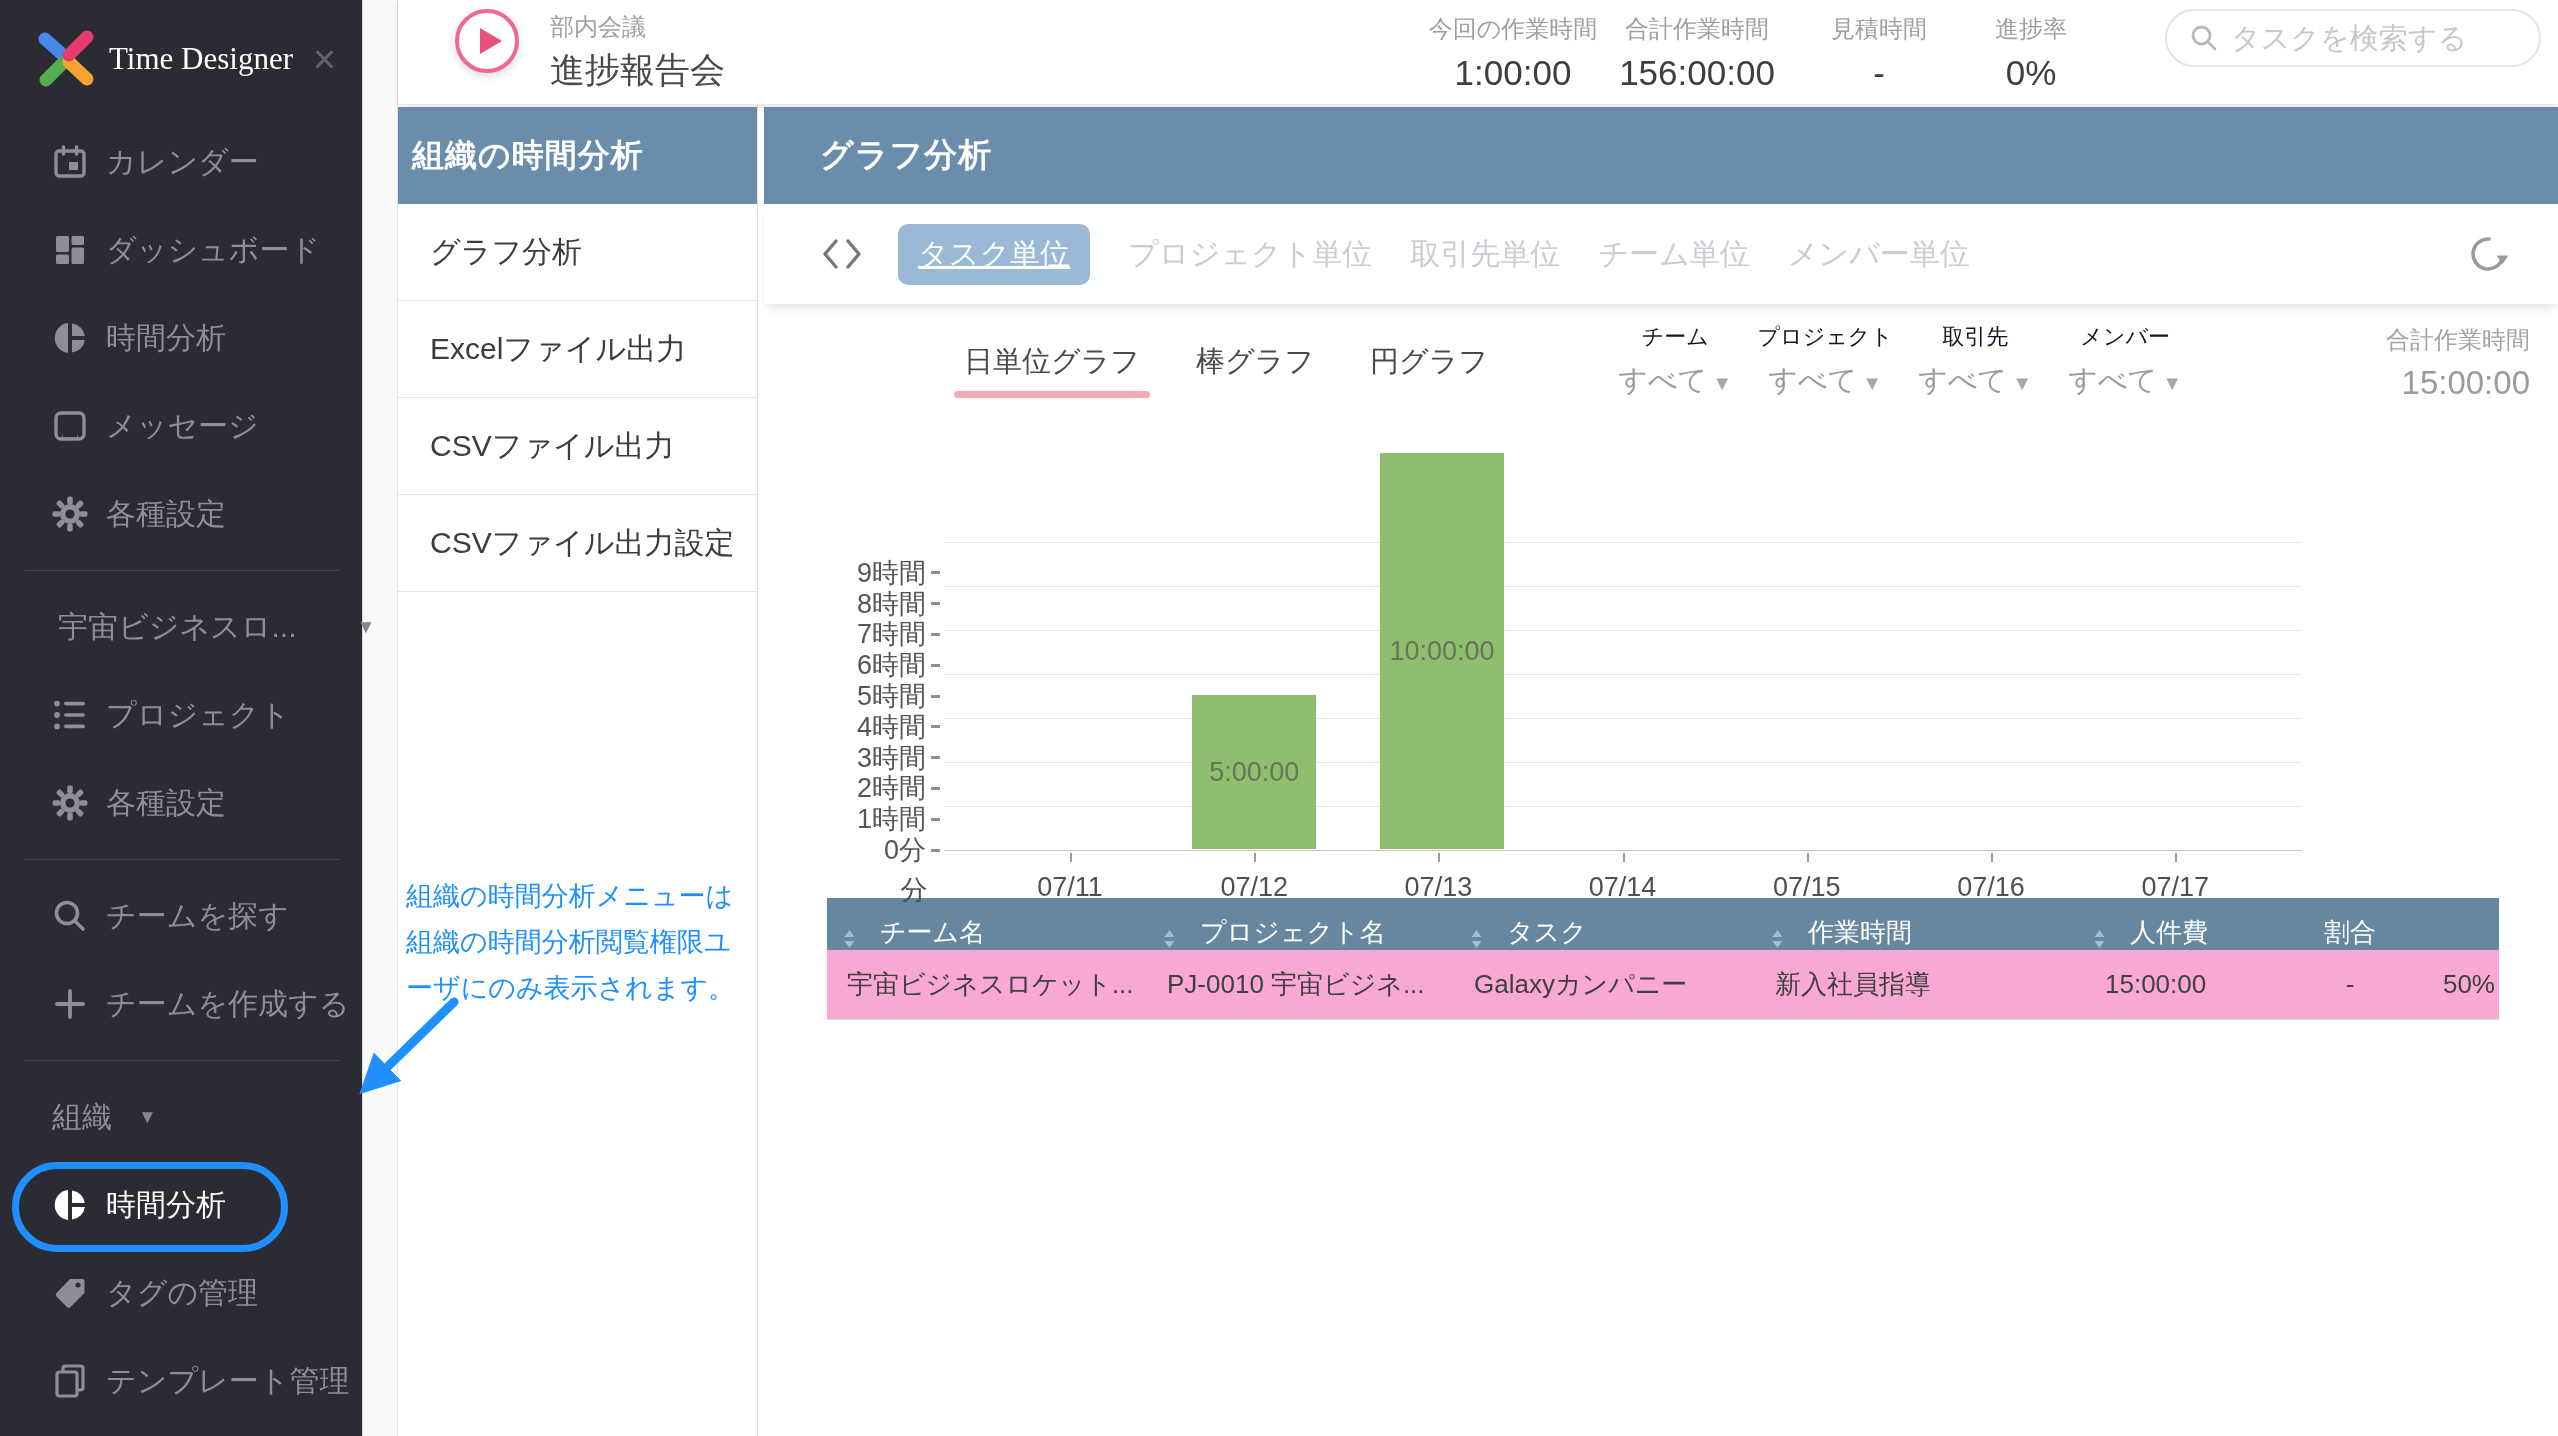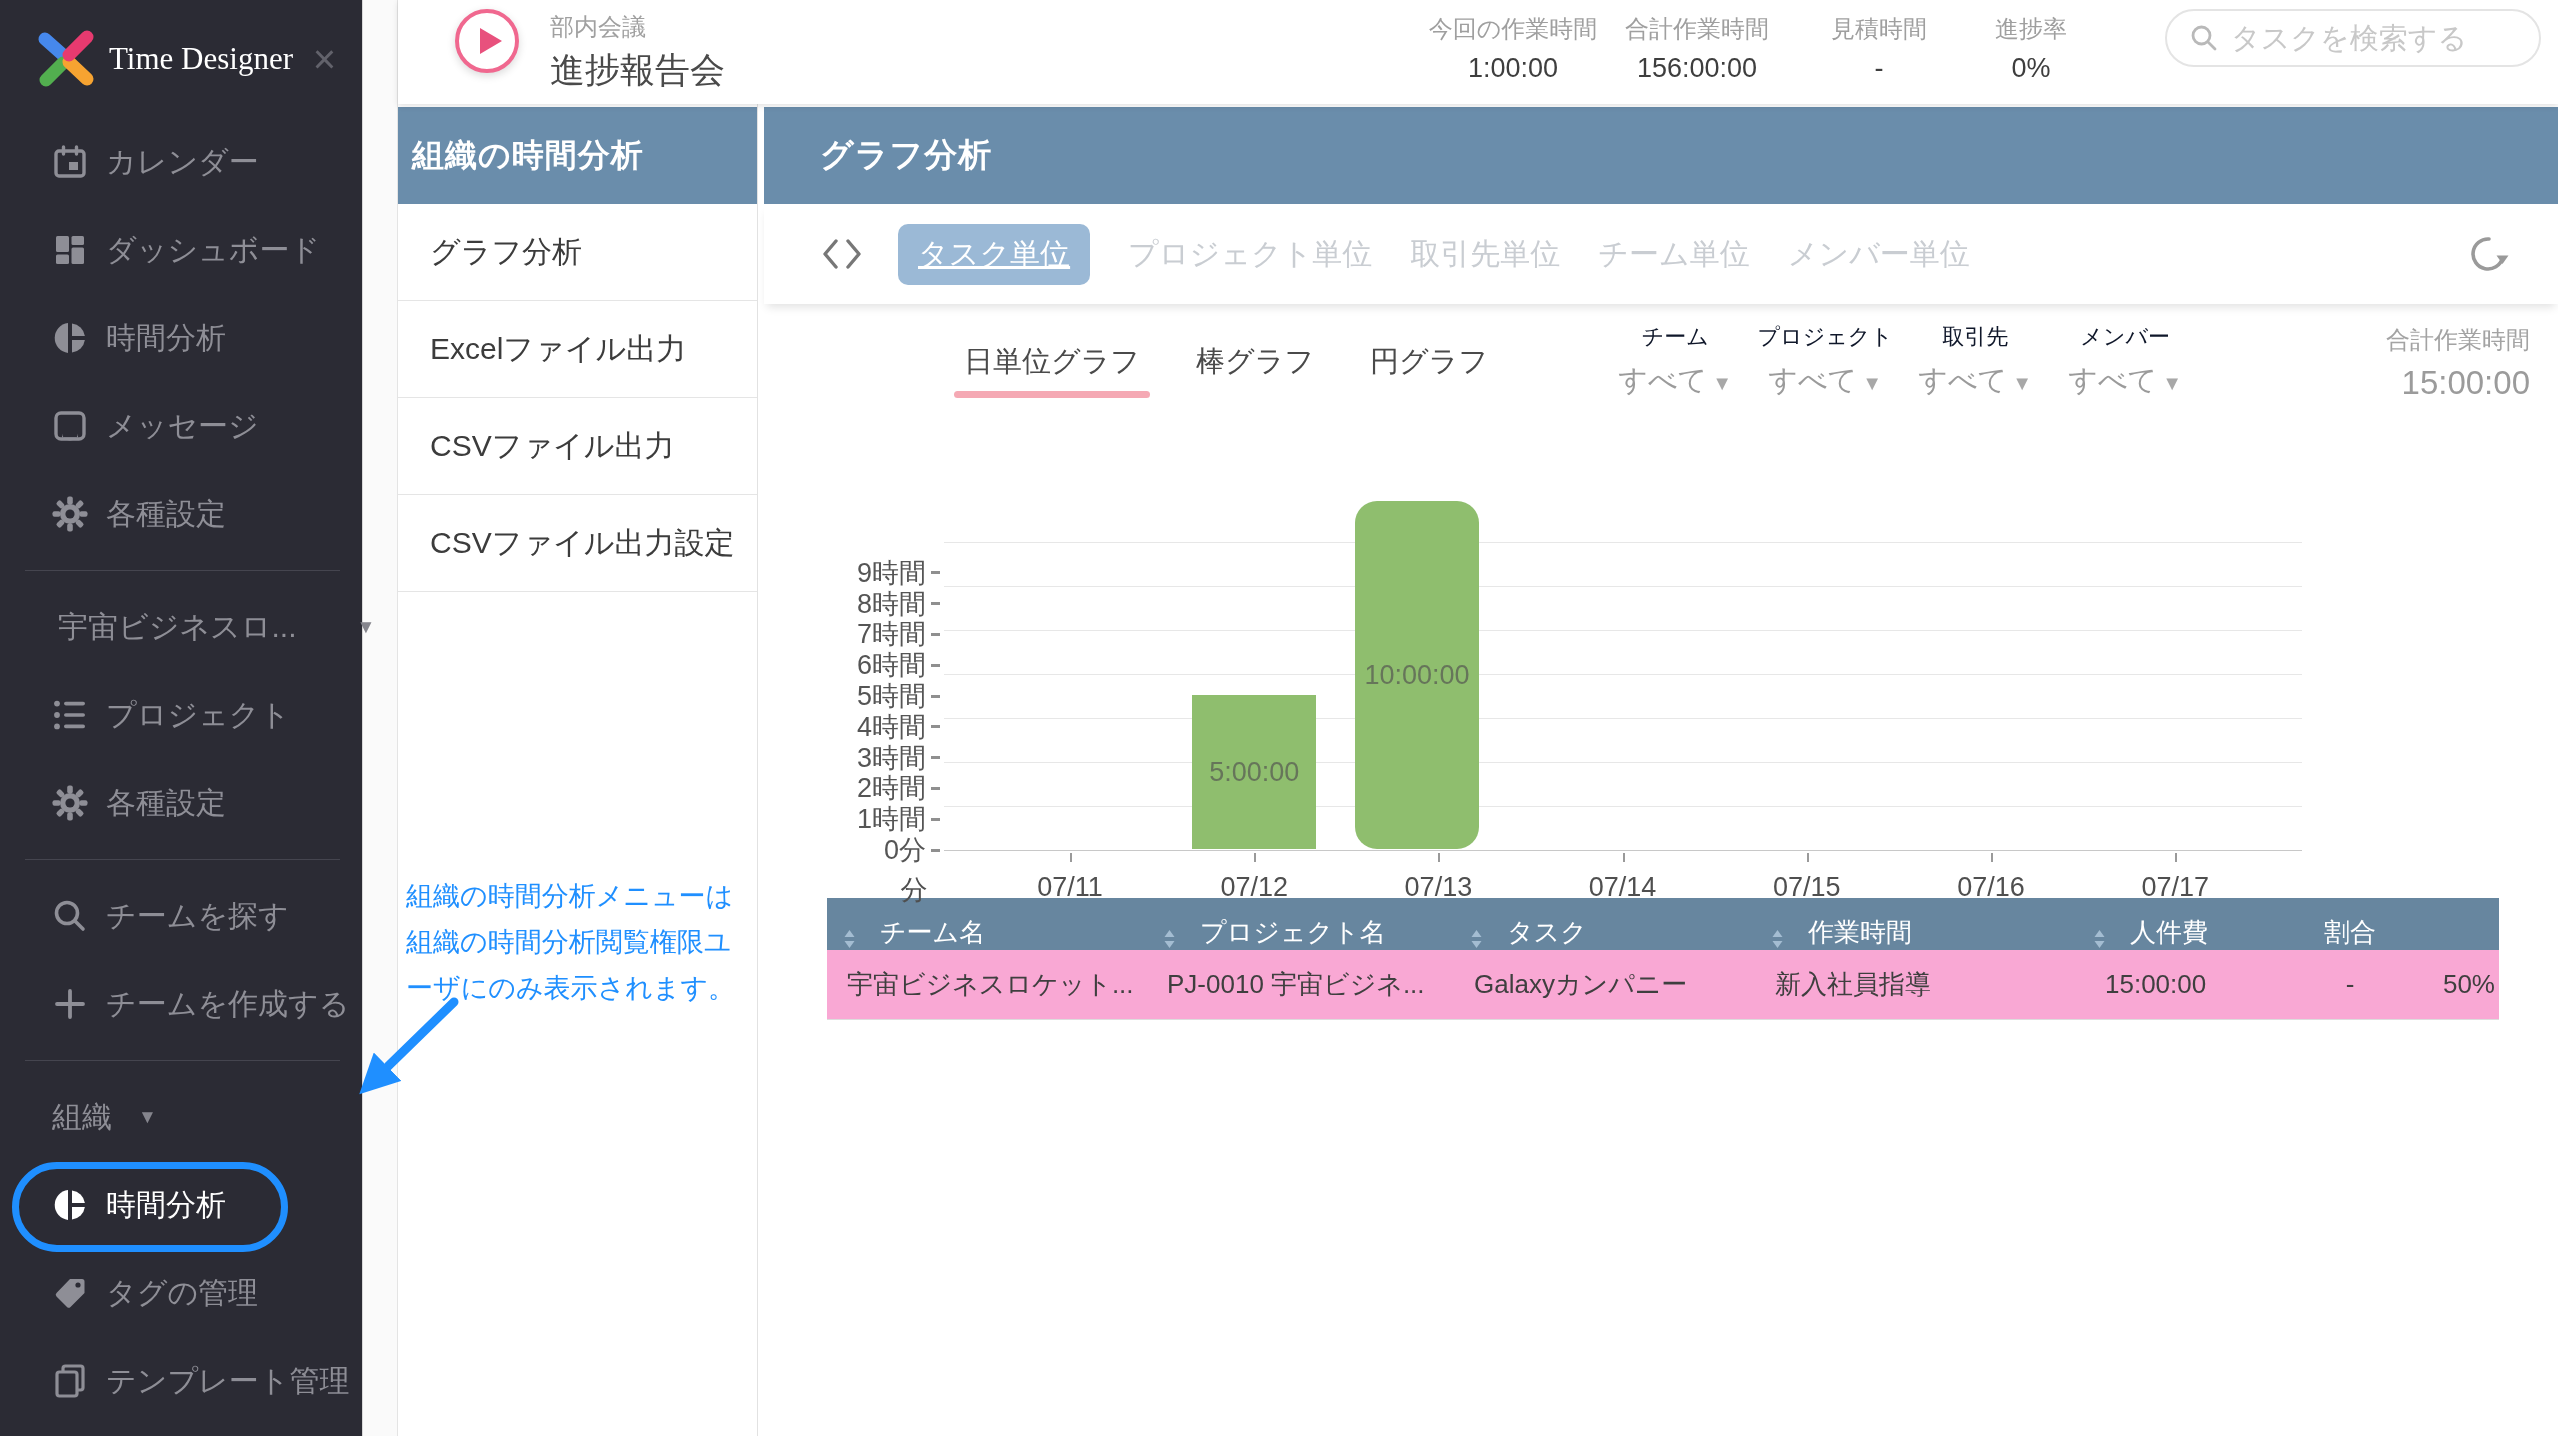--- a/index.html
+++ b/index.html
@@ -30,21 +30,21 @@
 
   
   .topband { position:relative; height:104px; background:#fff; box-shadow:0 2px 6px rgba(0,0,0,.12); z-index:5; }
   .play-btn { position:absolute; left:57px; top:9px; width:64px; height:64px; border:4px solid #f0688f; border-radius:50%; background:#fff; box-shadow:0 3px 8px rgba(0,0,0,.15); }
   .play-tri { position:absolute; left:21px; top:15px; width:0; height:0; border-top:13px solid transparent; border-bottom:13px solid transparent; border-left:22px solid #e8517d; }
   .task-block { position:absolute; left:152px; top:11px; }
   .task-cat { font-size:24px; color:#a0a0a0; }
   .task-title { font-size:35px; color:#4a4a4a; margin-top:4px; }
   .stat { position:absolute; top:13px; text-align:center; }
   .stat .st-label { font-size:24px; color:#9f9f9f; white-space:nowrap; }
-  .stat .st-value { font-size:27px; color:#3e3e3e; margin-top:8px; white-space:nowrap; }
+  .stat .st-value { font-size:35px; color:#3e3e3e; margin-top:8px; white-space:nowrap; }
   .stat1 { left:1030px; width:170px; } .stat2 { left:1214px; width:170px; }
   .stat3 { left:1396px; width:170px; } .stat4 { left:1563px; width:140px; }
   .search-box { position:absolute; left:1767px; top:9px; width:376px; height:58px; border:2px solid #e4e4e4; border-radius:29px; display:flex; align-items:center; background:#fff; }
   .search-box svg { margin-left:22px; flex:none; }
   .search-box input { border:none; outline:none; font-size:29px; color:#666; margin-left:12px; width:280px; font-family:inherit; background:transparent; }
   .search-box input::placeholder { color:#c8c8c8; }
 
   
   .below { position:absolute; top:104px; left:0; right:0; bottom:0; display:flex; }
 
@@ -401,21 +401,21 @@
               <div class="ytick" style="top: 121.7px;"></div>
               <div class="ylabel" style="top: 74.4px;">7時間</div>
               <div class="ytick" style="top: 90.9px;"></div>
               <div class="ylabel" style="top: 43.6px;">8時間</div>
               <div class="ytick" style="top: 60.1px;"></div>
               <div class="ylabel" style="top: 12.8px;">9時間</div>
               <div class="ytick" style="top: 29.3px;"></div>
               <div class="bar" style="left: 248.2px; height: 154px; background: rgb(143, 190, 110);">
                 <span class="bar-label">5:00:00</span>
               </div>
-              <div class="bar" style="left: 411px; height: 348px; background: rgb(143, 190, 110); border-radius: 22px;">
+              <div class="bar" style="left: 436px; height: 396px; background: rgb(143, 190, 110);">
                 <span class="bar-label">10:00:00</span>
               </div>
               <div class="xtick" style="left: 126px;"></div>
               <div class="xlabel" style="left: 46px;">07/11</div>
               <div class="xtick" style="left: 310.2px;"></div>
               <div class="xlabel" style="left: 230.2px;">07/12</div>
               <div class="xtick" style="left: 494.4px;"></div>
               <div class="xlabel" style="left: 414.4px;">07/13</div>
               <div class="xtick" style="left: 678.6px;"></div>
               <div class="xlabel" style="left: 598.6px;">07/14</div>

